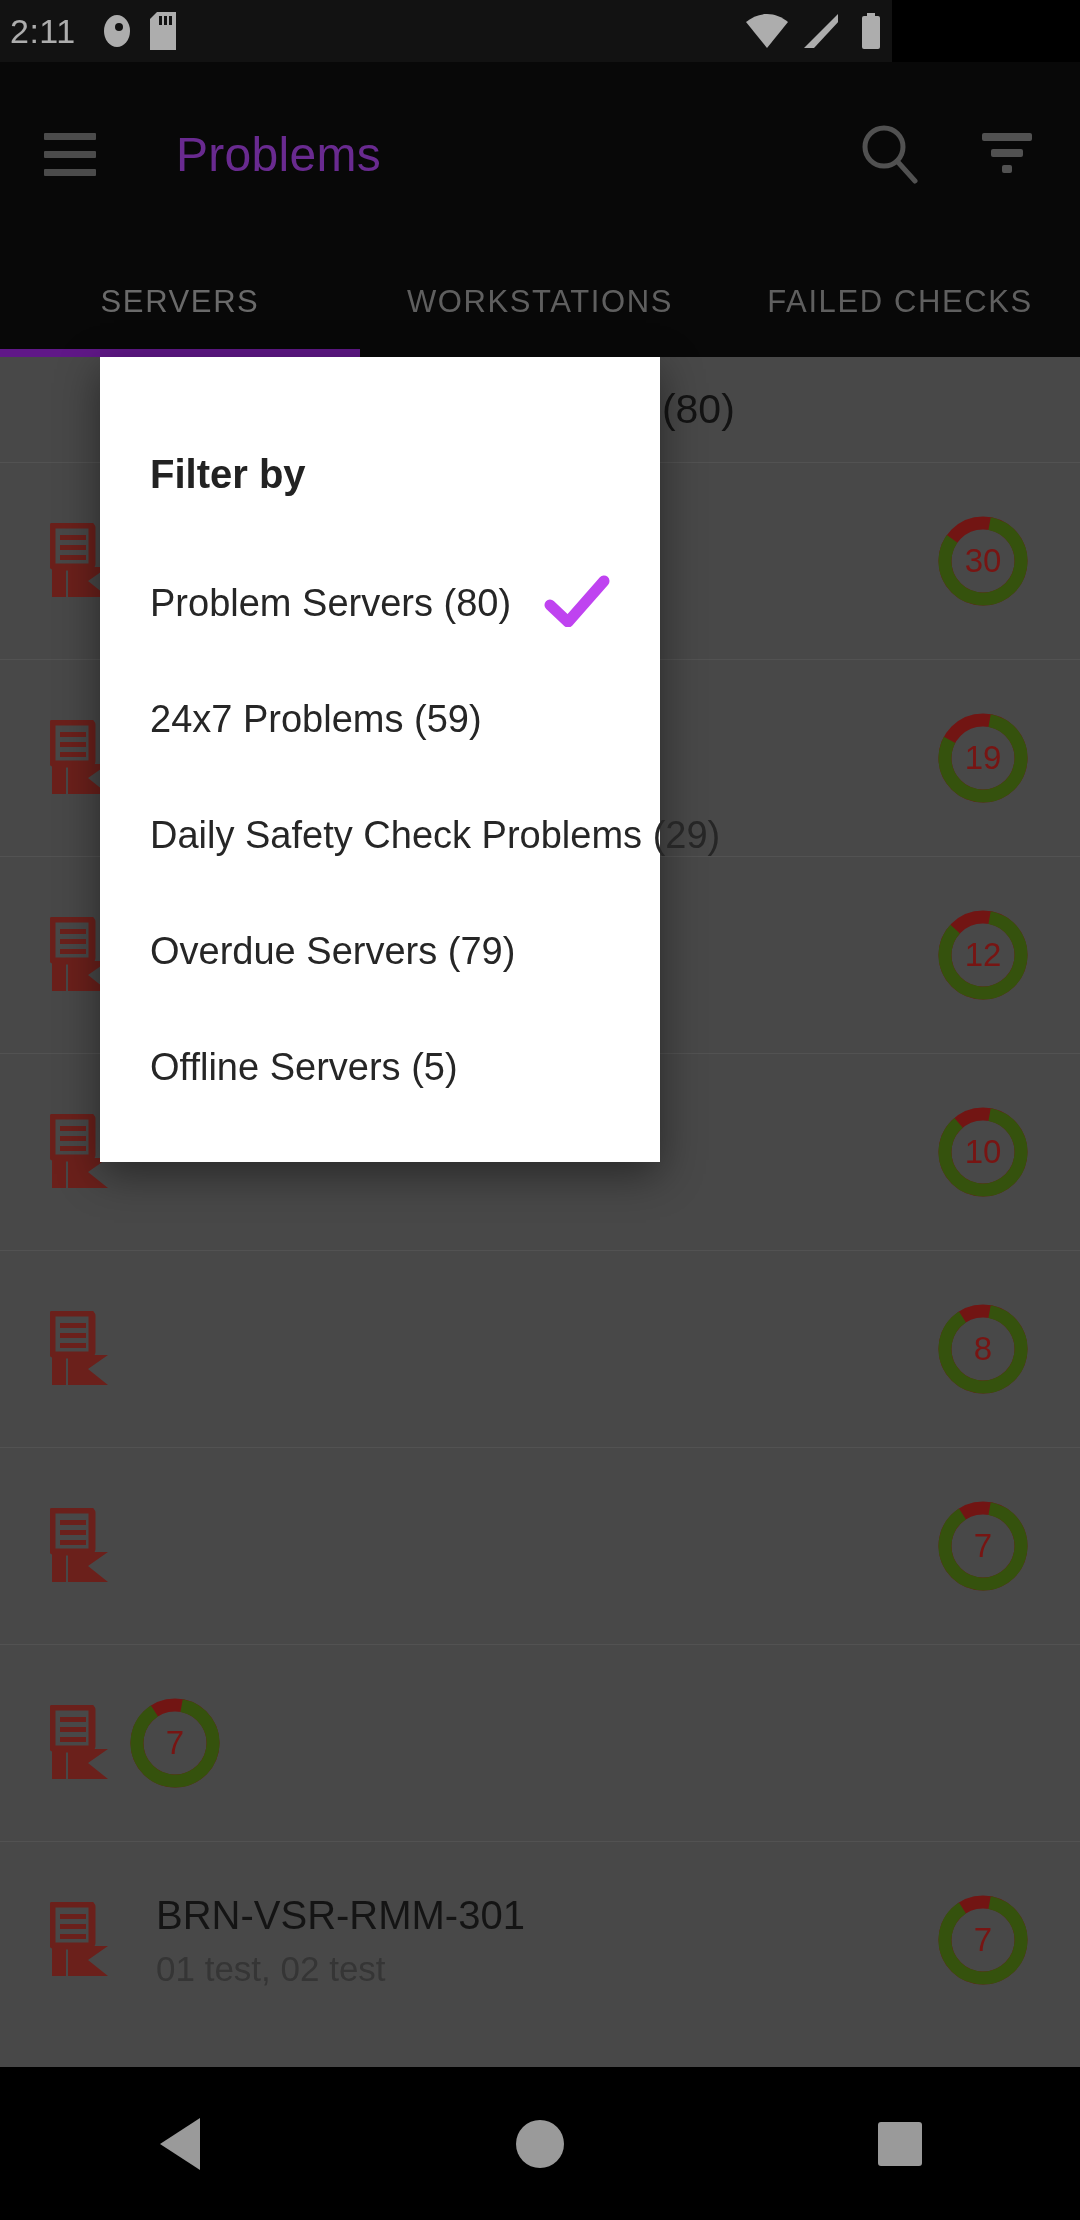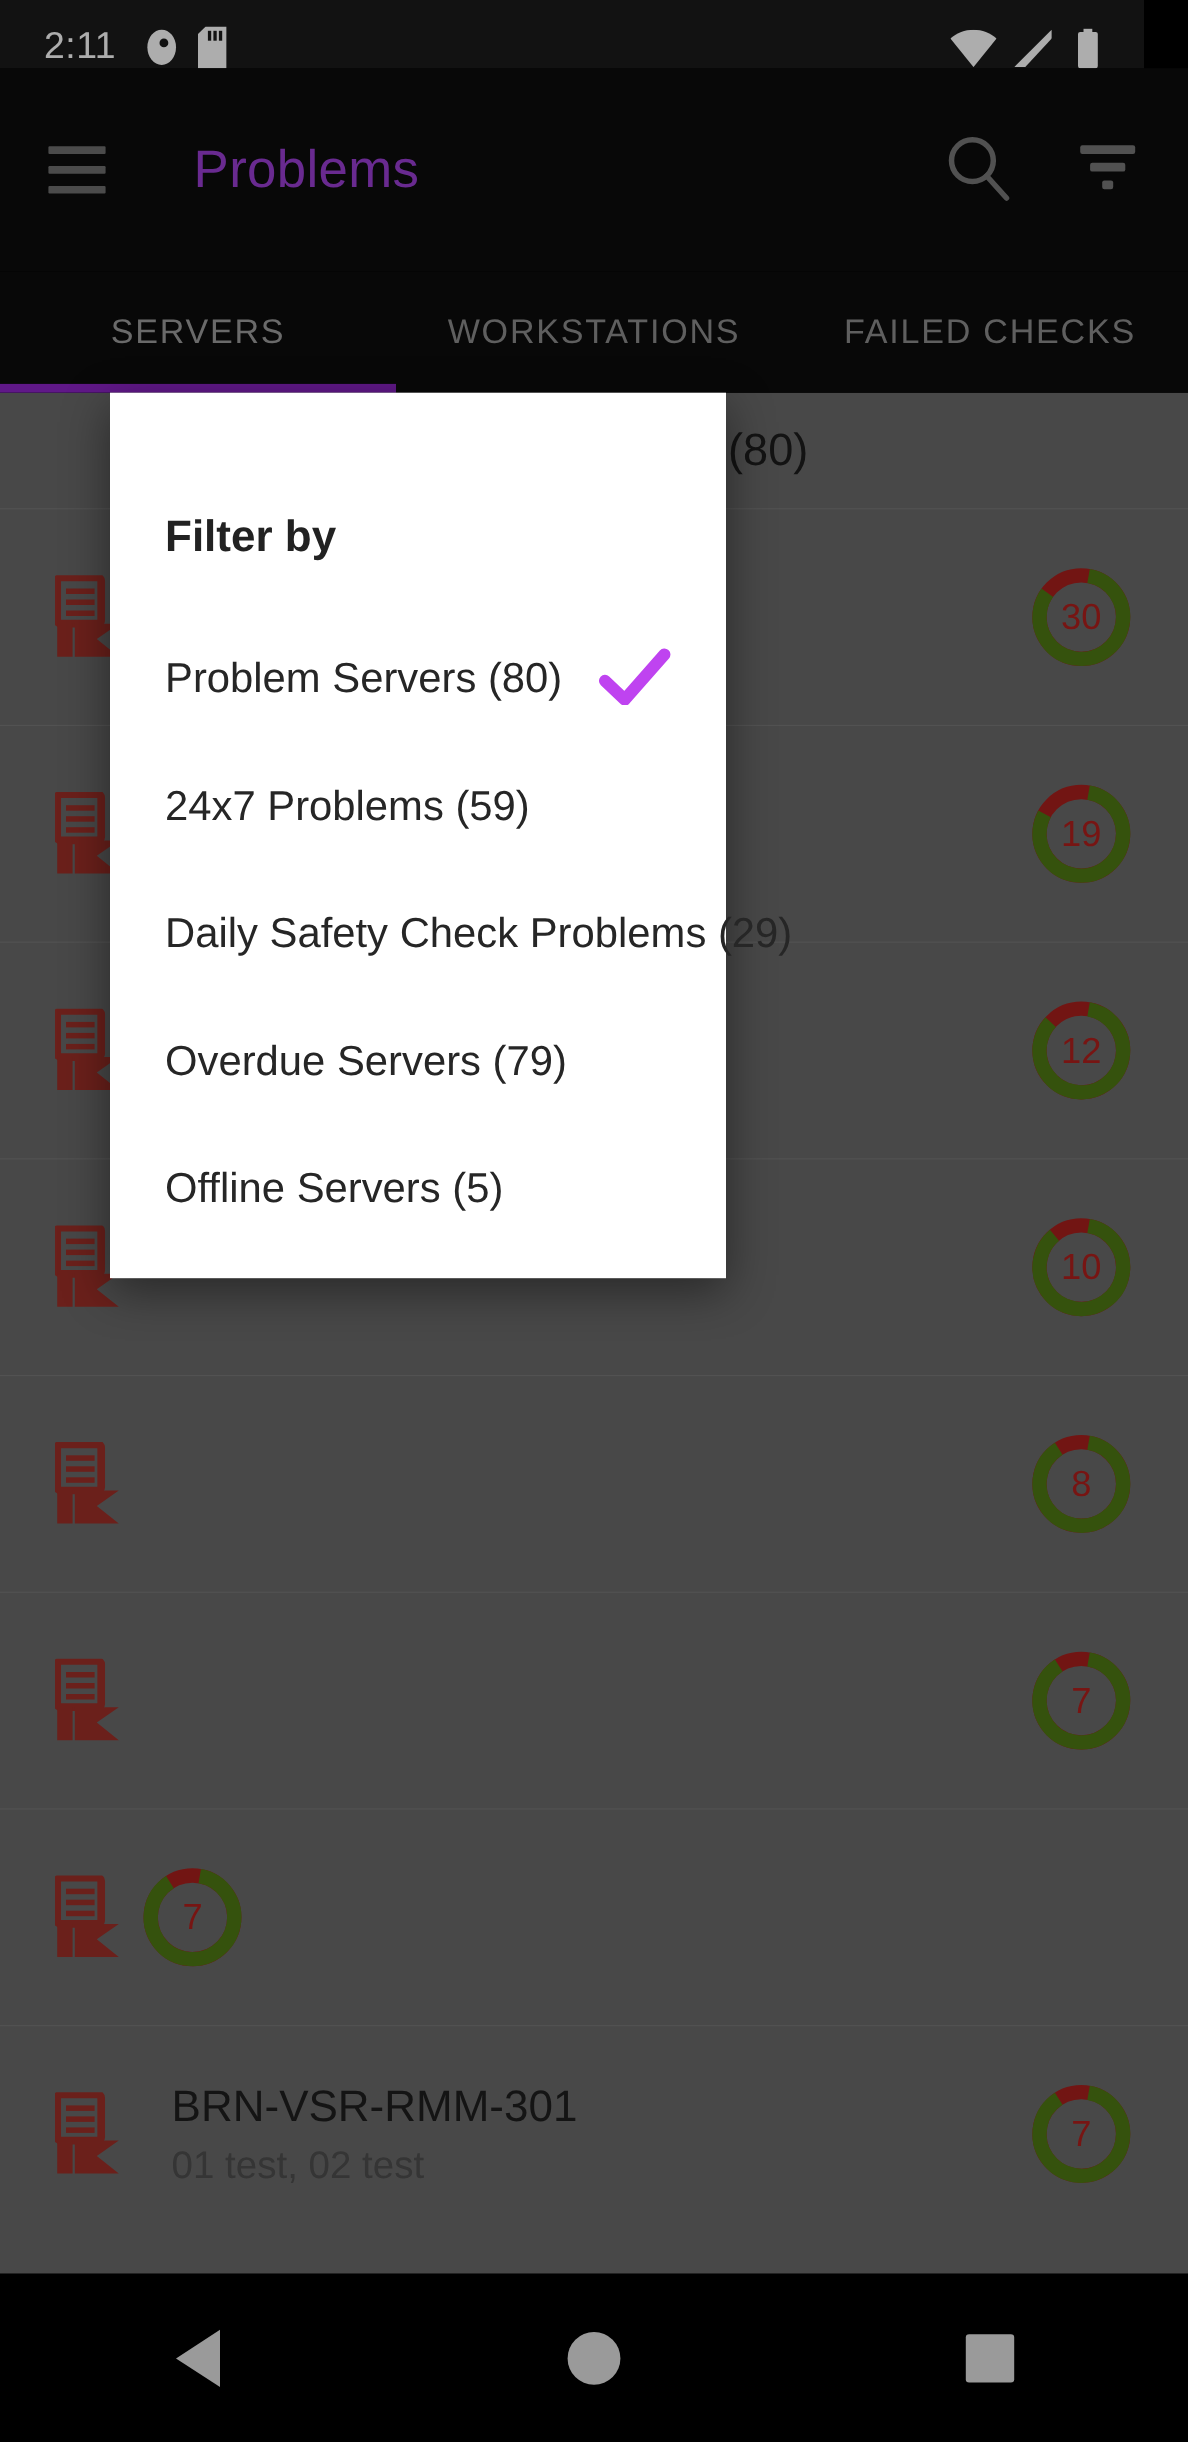--- a/index.html
+++ b/index.html
@@ -6,23 +6,23 @@
   html,body { width:1080px; height:2220px; }
   body {
     font-family:"Liberation Sans", sans-serif;
     background:#000;
     position:relative;
     overflow:hidden;
   }
 
   
   .status-bar{
-    position:absolute; top:0; left:0; width:1040px; height:62px;
-    background:#1b1b1b; display:flex; align-items:flex-end;
-    padding:0 40px; z-index:5;
+    position:absolute; top:0; left:0; width:892px; height:62px;
+    background:#1b1b1b; display:flex; align-items:center;
+    padding:0 10px; z-index:5;
   }
   .status-time{ color:#fff; font-size:34px; letter-spacing:.5px; }
   .status-left-icons{ display:flex; align-items:center; gap:18px; margin-left:26px; }
   .status-right{ margin-left:auto; display:flex; align-items:center; gap:16px; }
   .ic-wht{ fill:#fff; display:block; }
 
   
   .appbar{
     position:absolute; top:62px; left:0; width:1080px; height:185px;
     background:#0c0c0c; z-index:4;
@@ -75,21 +75,21 @@
     position:absolute; inset:0; display:flex; align-items:center; justify-content:center;
     color:#b0201d; font-size:33px;
   }
 
   
   .scrim{
     position:absolute; inset:0; background:rgba(0,0,0,0.32); z-index:6;
   }
   .dialog{
     position:absolute; left:100px; top:357px; width:560px; height:805px;
-    background:#fff; z-index:7; padding:14px 50px;
+    background:#fff; z-index:7; padding:0 50px;
     box-shadow:0 12px 40px rgba(0,0,0,.45);
   }
   .dialog-title{
     color:#222; font-size:40px; font-weight:bold; padding-top:95px;
   }
   .dialog-list{ margin-top:48px; }
   .dialog-item{
     height:116px; display:flex; align-items:center; cursor:pointer;
   }
   .dialog-item-label{ color:#262626; font-size:38px; white-space:nowrap; }

